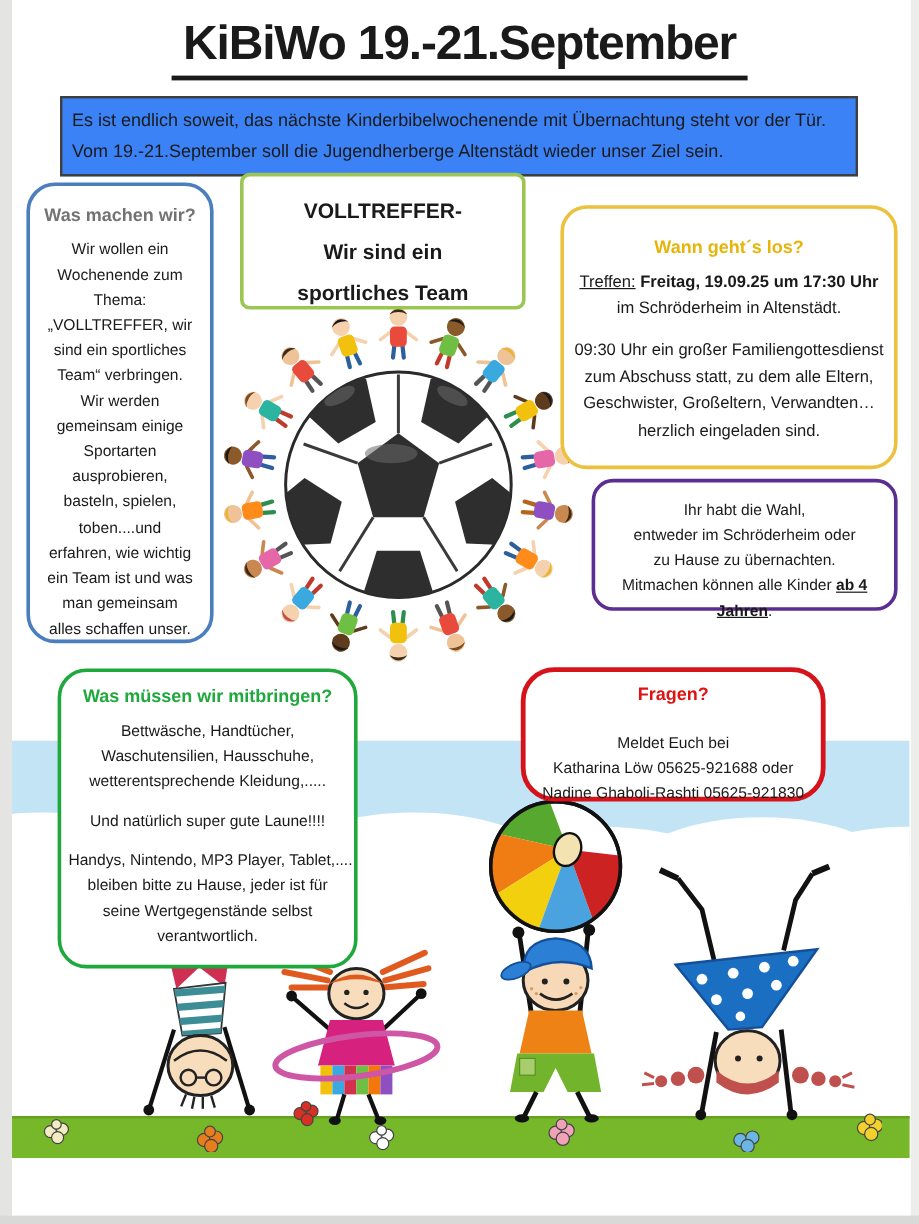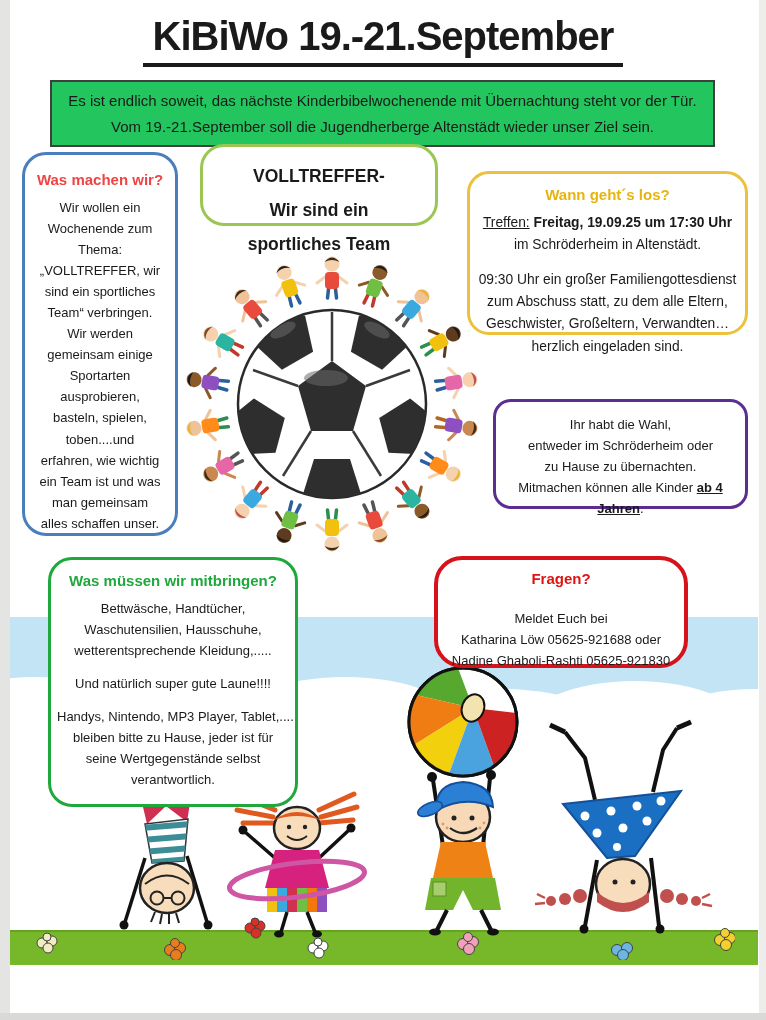--- a/index.html
+++ b/index.html
@@ -8,37 +8,37 @@
   .edge{position:absolute;z-index:10;background:#e4e4e2;}
   .edge.left{left:0;top:0;width:10px;height:1020px;}
   .edge.right{right:0;top:0;width:7px;height:1020px;background:#ededeb;}
   .edge.bottom{left:0;bottom:0;width:766px;height:7px;background:#d9d9d7;}
 
   .title{position:absolute;left:0;top:14px;width:766px;margin:0;text-align:center;z-index:4;}
   .title-text{display:inline-block;font-size:40px;font-weight:bold;letter-spacing:-1px;
               border-bottom:4px solid #1a1a1a;padding:0 10px 4px 10px;}
 
   .intro{position:absolute;left:50px;top:80px;width:665px;box-sizing:border-box;z-index:4;
-         border:2px solid #3f3f3f;background:#22c55e;text-align:center;
+         border:2px solid #3f3f3f;background:#3b82f6;text-align:left;
          font-size:15px;line-height:1.7;padding:6px 8px;}
 
   .rbox{position:absolute;background:#fff;box-sizing:border-box;text-align:center;z-index:5;}
   .bhead{font-weight:bold;font-size:15px;margin-bottom:9px;}
   .btext{font-size:13px;line-height:1.62;}
   .tline{white-space:nowrap;}
   .u{text-decoration:underline;}
   .b{font-weight:bold;}
   .bu{font-weight:bold;text-decoration:underline;}
 
   .blue-box{left:22px;top:152px;width:156px;height:384px;border:3px solid #4a7ebd;border-radius:24px;padding-top:16px;}
-  .blue-box .bhead{color:#ef4444;}
-  .voll-box{left:200px;top:144px;width:238px;height:82px;border:3px solid #9cc653;border-radius:24px;padding-top:12px;
+  .blue-box .bhead{color:#737373;}
+  .voll-box{left:200px;top:144px;width:238px;height:114px;border:3px solid #9cc653;border-radius:8px;padding-top:12px;
             font-weight:bold;font-size:17.5px;}
   .voll-box .tline{line-height:1.95;}
-  .yellow-box{left:467px;top:171px;width:281px;height:164px;border:3px solid #ecc13e;border-radius:22px;padding-top:12px;}
+  .yellow-box{left:467px;top:171px;width:281px;height:220px;border:3px solid #ecc13e;border-radius:22px;padding-top:24px;}
   .yellow-box .bhead{color:#e7b50a;}
   .yellow-box .btext{font-size:13.8px;padding:0 8px;}
   .purple-box{left:493px;top:399px;width:255px;height:110px;border:3px solid #5c2e91;border-radius:18px;padding-top:12px;}
   .green-box{left:48px;top:557px;width:250px;border:3px solid #1fa83c;border-radius:24px;padding:12px 6px 14px 6px;}
   .green-box .bhead{color:#1fa83c;}
   .red-box{left:434px;top:556px;width:254px;height:112px;border:4px solid #d6131b;border-radius:28px;padding-top:10px;}
   .red-box .bhead{color:#e01212;}
   .gap{height:12px;}
 
   .sky{position:absolute;left:10px;top:617px;width:748px;height:160px;z-index:1;}

